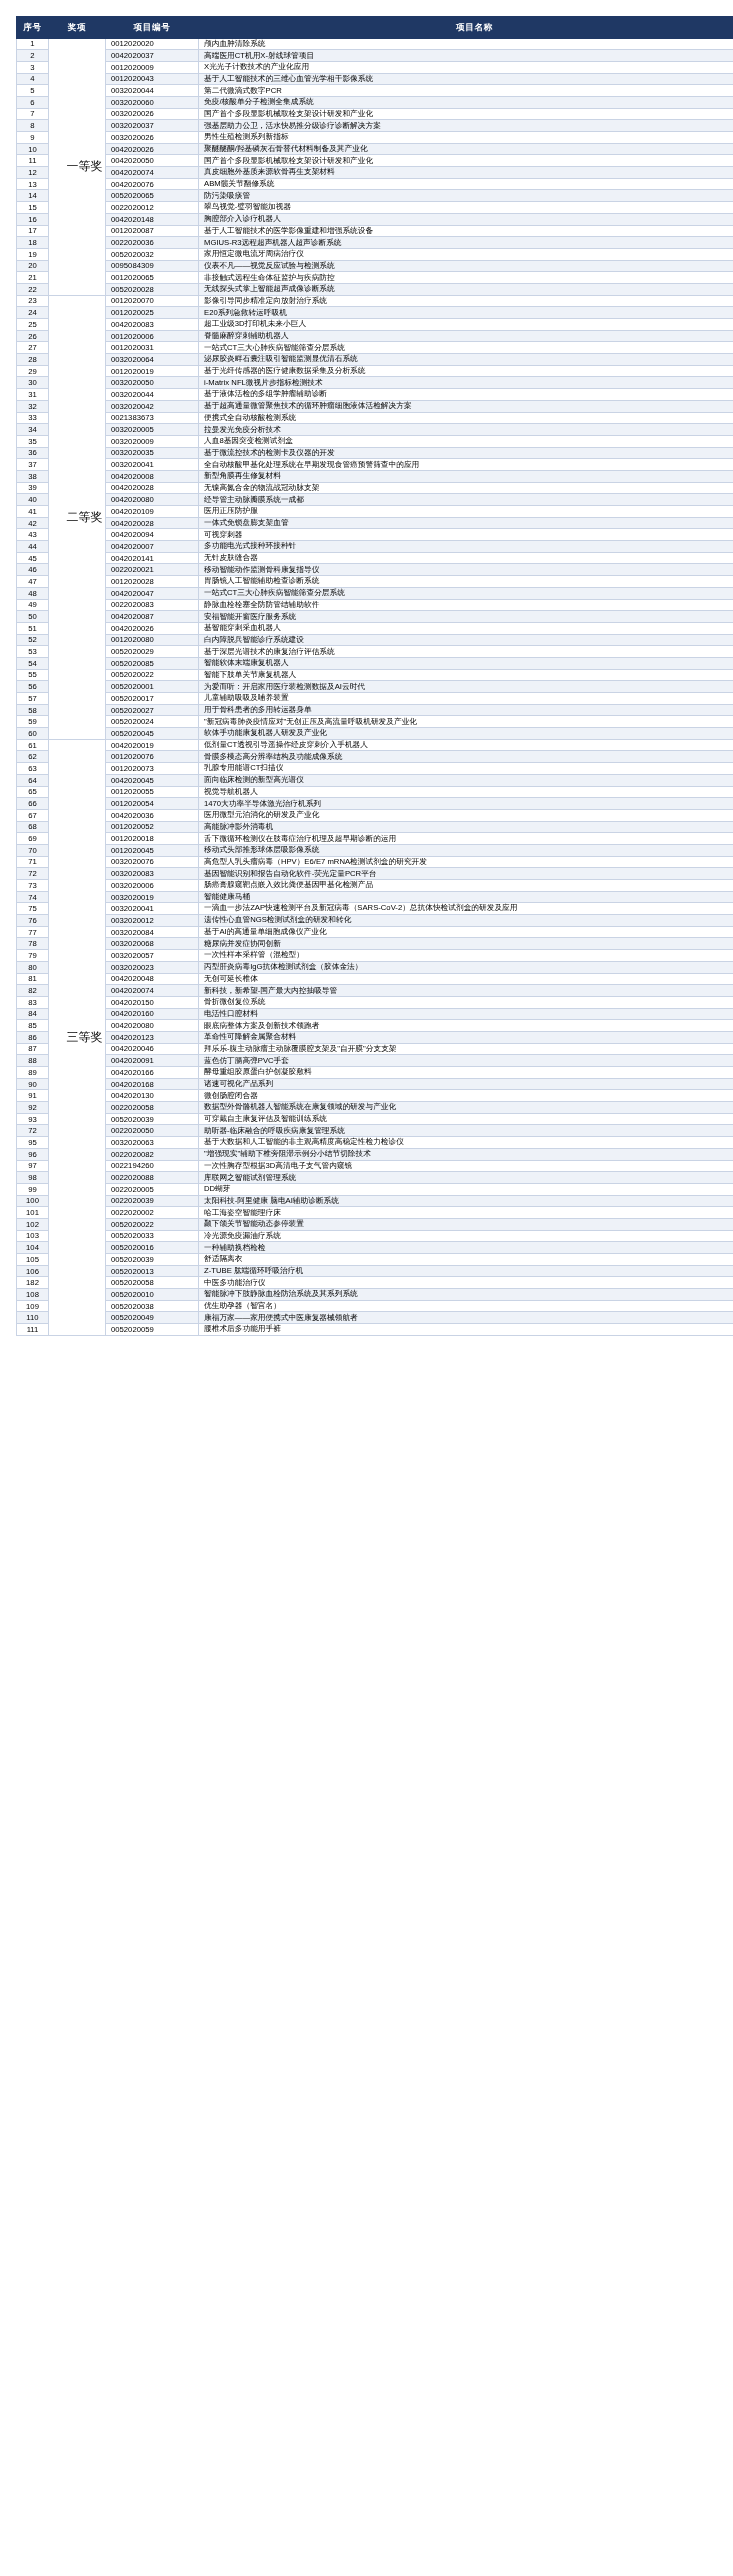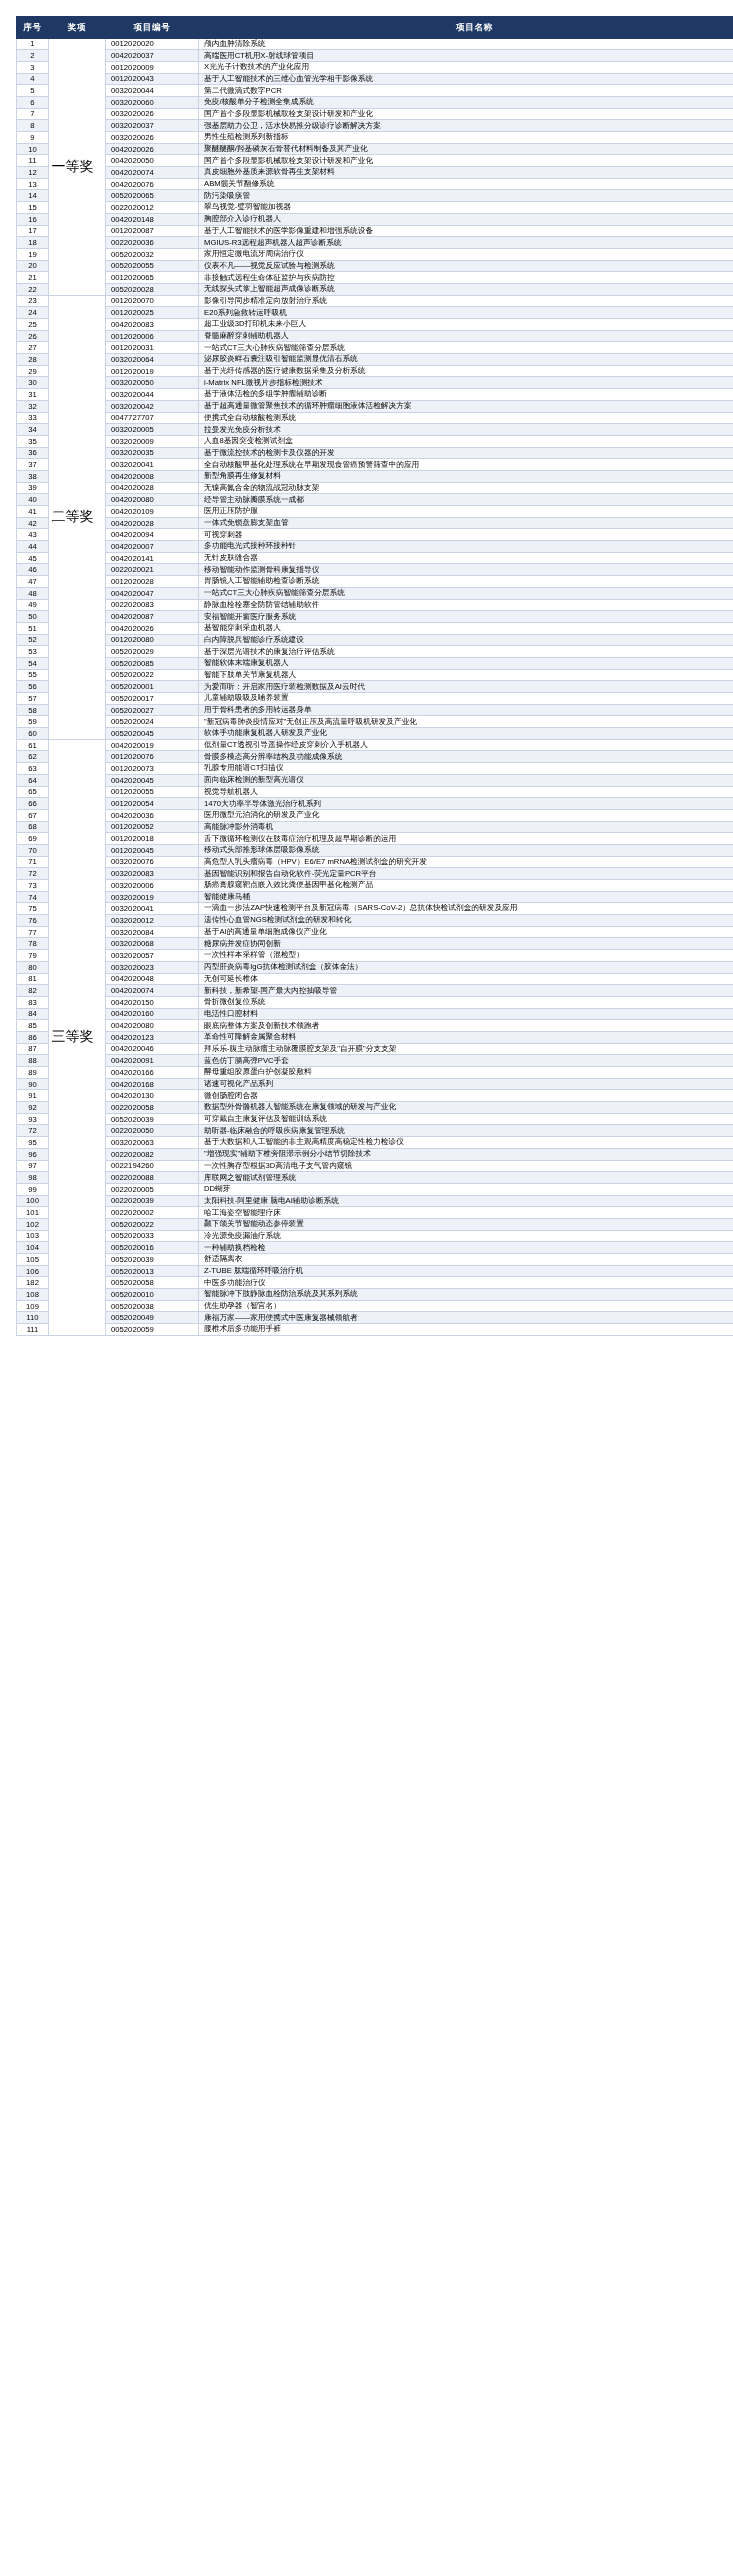--- a/index.html
+++ b/index.html
@@ -13,21 +13,21 @@
   }
   col.c-no{width:32px;}
   col.c-award{width:57px;}
   col.c-code{width:93px;}
   col.c-name{width:552px;}
   tbody td{
     font-size:7.7px;color:#000;border:0.6px solid #c9d3e4;
     height:10.7px;padding:0 2.5px;overflow:hidden;white-space:nowrap;
   }
   td.no{text-align:center;}
-  td.award{text-align:left;font-size:14px;vertical-align:middle;}
+  td.award{text-align:right;font-size:12px;vertical-align:middle;}
   td.code{text-align:left;padding-left:5px;}
   td.name{text-align:left;padding-left:5px;}
   tbody tr:nth-child(odd) td{background:#ffffff;}
   tbody tr:nth-child(even) td{background:#eef2f8;}
   td.award{background:#ffffff !important;}
   .wrapname{white-space:normal;line-height:1.15;}
 </style>
 </head>
 <body>
 
@@ -139,21 +139,21 @@
           <td class="code">0022020036</td>
           <td class="name">MGIUS-R3远程超声机器人超声诊断系统</td>
         </tr>
         <tr>
           <td class="no">19</td>
           <td class="code">0052020032</td>
           <td class="name">家用恒定微电流牙周病治疗仪</td>
         </tr>
         <tr>
           <td class="no">20</td>
-          <td class="code">0052020055</td>
+          <td class="code">0095084309</td>
           <td class="name">仪表不凡——视觉反应试验与检测系统</td>
         </tr>
         <tr>
           <td class="no">21</td>
           <td class="code">0012020065</td>
           <td class="name">非接触式远程生命体征监护与疾病防控</td>
         </tr>
         <tr>
           <td class="no">22</td>
           <td class="code">0052020028</td>
@@ -205,21 +205,21 @@
           <td class="code">0032020044</td>
           <td class="name">基于液体活检的多组学肿瘤辅助诊断</td>
         </tr>
         <tr>
           <td class="no">32</td>
           <td class="code">0032020042</td>
           <td class="name">基于超高通量微管聚焦技术的循环肿瘤细胞液体活检解决方案</td>
         </tr>
         <tr>
           <td class="no">33</td>
-          <td class="code">0047727707</td>
+          <td class="code">0021383673</td>
           <td class="name">便携式全自动核酸检测系统</td>
         </tr>
         <tr>
           <td class="no">34</td>
           <td class="code">0032020005</td>
           <td class="name">拉曼发光免疫分析技术</td>
         </tr>
         <tr>
           <td class="no">35</td>
           <td class="code">0032020009</td>

